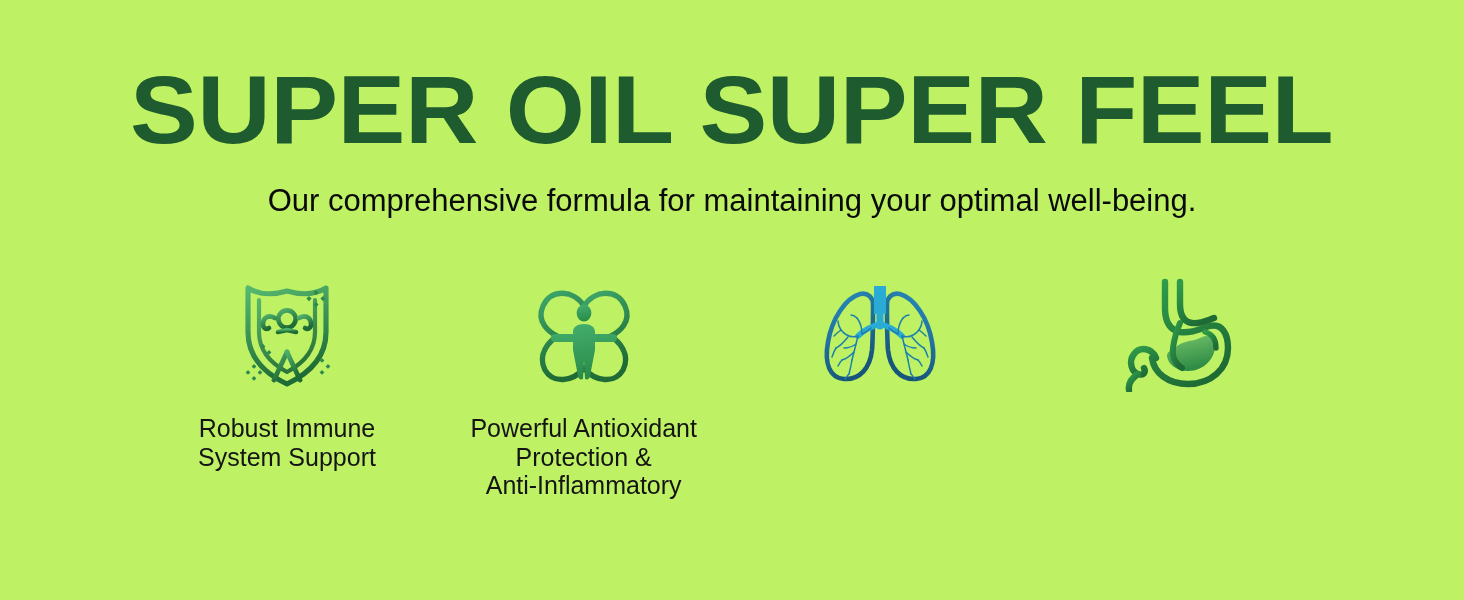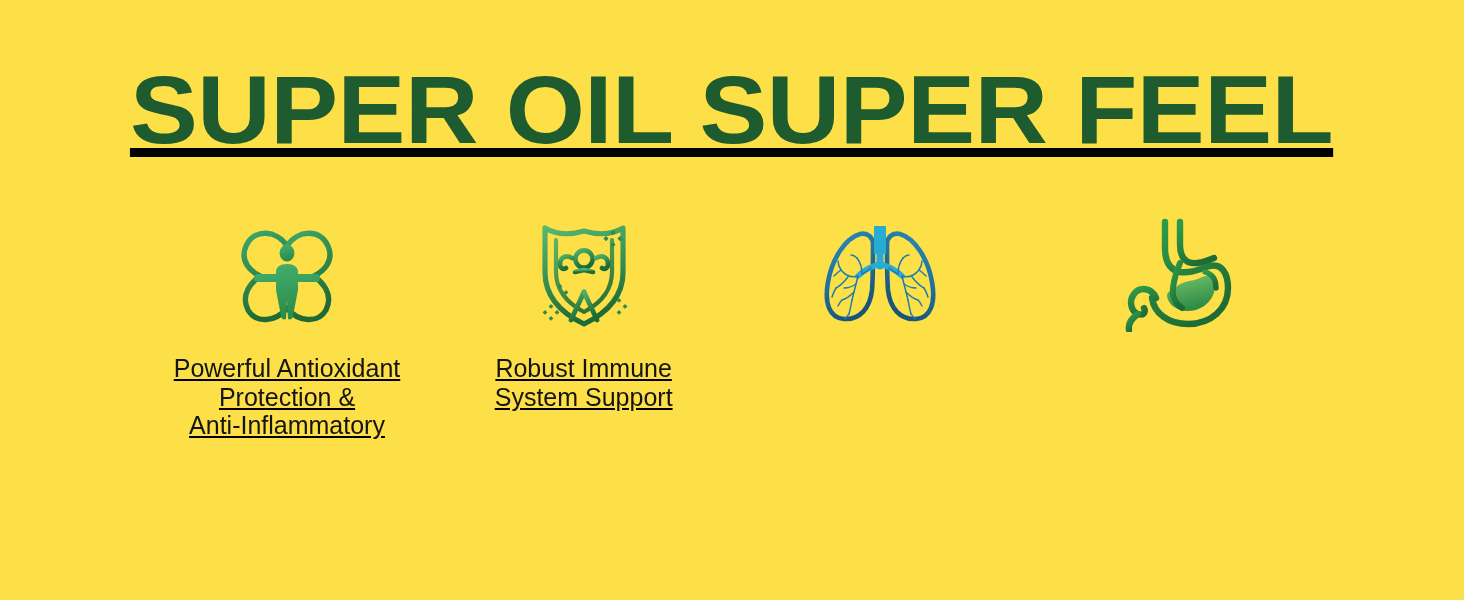--- a/index.html
+++ b/index.html
@@ -10,26 +10,25 @@
     width: 1464px;
     height: 600px;
     overflow: hidden;
     font-family: "Liberation Sans", sans-serif;
   }
 
   #banner {
     position: relative;
     width: 1464px;
     height: 600px;
-    background: #fde047;
+    background: #bef264;
     box-sizing: border-box;
     display: flex;
     flex-direction: column;
     align-items: center;
-    text-decoration: underline;
   }
 
   
   .headline {
     margin: 0;
     padding-top: 62px;
     font-family: "Liberation Sans Narrow", "Liberation Sans", sans-serif;
     font-size: 96px;
     line-height: 1.0;
     font-weight: 700;
@@ -86,56 +85,23 @@
     white-space: pre-line;
   }
 </style>
 </head>
 <body>
 
 <div id="banner">
 
   <h1 class="headline">SUPER OIL SUPER FEEL</h1>
 
+  <p class="subhead">Our comprehensive formula for maintaining your optimal well-being.</p>
 
   <div class="benefits">
-
-    <div class="benefit">
-      <div class="benefit-icon">
-        <svg width="118" height="118" viewBox="0 0 118 118" aria-hidden="true">
-          <defs>
-            <linearGradient id="gAnti" x1="0" y1="0" x2="0.3" y2="1">
-              <stop offset="0%" stop-color="#3EA76B"></stop>
-              <stop offset="100%" stop-color="#1E6B35"></stop>
-            </linearGradient>
-            <linearGradient id="gAntiBody" x1="0" y1="0" x2="0.2" y2="1">
-              <stop offset="0%" stop-color="#45B06F"></stop>
-              <stop offset="100%" stop-color="#2B8C4B"></stop>
-            </linearGradient>
-          </defs>
-
-          <path d="M59 32 C49 16 26 14 18 32 C11 48 24 58 32 62
-                   C24 68 12 80 20 96 C28 110 48 108 59 94" fill="none" stroke="url(#gAnti)" stroke-width="5.4" stroke-linecap="round" stroke-linejoin="round"></path>
-
-          <path d="M59 32 C69 16 92 14 100 32 C107 48 94 58 86 62
-                   C94 68 106 80 98 96 C90 110 70 108 59 94" fill="none" stroke="url(#gAnti)" stroke-width="5.4" stroke-linecap="round" stroke-linejoin="round"></path>
-
-          <ellipse cx="59" cy="39" rx="7.4" ry="8.6" fill="url(#gAntiBody)"></ellipse>
-          <path d="M59 50 C52 50 48 53 48 58 L48 60 L30 60
-                   C27 60 26 62 26 64 C26 66 27 68 30 68 L48 68
-                   L48 76 L53 102 C53 105 56 106 58 105 L59 86
-                   L60 105 C62 106 65 105 65 102 L70 76 L70 68
-                   L88 68 C91 68 92 66 92 64 C92 62 91 60 88 60
-                   L70 60 L70 58 C70 53 66 50 59 50 Z" fill="url(#gAntiBody)"></path>
-        </svg>
-      </div>
-      <div class="benefit-caption">Powerful Antioxidant
-Protection &amp;
-Anti-Inflammatory</div>
-    </div>
 
     <div class="benefit">
       <div class="benefit-icon">
         <svg width="118" height="118" viewBox="0 0 118 118" aria-hidden="true">
           <defs>
             <linearGradient id="gShield" x1="0" y1="0" x2="0.25" y2="1">
               <stop offset="0%" stop-color="#56B870"></stop>
               <stop offset="100%" stop-color="#1E6B35"></stop>
             </linearGradient>
             <linearGradient id="gShield2" x1="0" y1="0" x2="0.4" y2="1">
@@ -173,20 +139,54 @@
             <path d="M26 102 l2.4 2.4 -2.4 2.4 -2.4 -2.4 Z"></path>
             <path d="M20 96 l2.4 2.4 -2.4 2.4 -2.4 -2.4 Z"></path>
             <path d="M94 84 l2.4 2.4 -2.4 2.4 -2.4 -2.4 Z"></path>
             <path d="M100 90 l2.4 2.4 -2.4 2.4 -2.4 -2.4 Z"></path>
             <path d="M94 96 l2.4 2.4 -2.4 2.4 -2.4 -2.4 Z"></path>
           </g>
         </svg>
       </div>
       <div class="benefit-caption">Robust Immune
 System Support</div>
+    </div>
+
+    <div class="benefit">
+      <div class="benefit-icon">
+        <svg width="118" height="118" viewBox="0 0 118 118" aria-hidden="true">
+          <defs>
+            <linearGradient id="gAnti" x1="0" y1="0" x2="0.3" y2="1">
+              <stop offset="0%" stop-color="#3EA76B"></stop>
+              <stop offset="100%" stop-color="#1E6B35"></stop>
+            </linearGradient>
+            <linearGradient id="gAntiBody" x1="0" y1="0" x2="0.2" y2="1">
+              <stop offset="0%" stop-color="#45B06F"></stop>
+              <stop offset="100%" stop-color="#2B8C4B"></stop>
+            </linearGradient>
+          </defs>
+
+          <path d="M59 32 C49 16 26 14 18 32 C11 48 24 58 32 62
+                   C24 68 12 80 20 96 C28 110 48 108 59 94" fill="none" stroke="url(#gAnti)" stroke-width="5.4" stroke-linecap="round" stroke-linejoin="round"></path>
+
+          <path d="M59 32 C69 16 92 14 100 32 C107 48 94 58 86 62
+                   C94 68 106 80 98 96 C90 110 70 108 59 94" fill="none" stroke="url(#gAnti)" stroke-width="5.4" stroke-linecap="round" stroke-linejoin="round"></path>
+
+          <ellipse cx="59" cy="39" rx="7.4" ry="8.6" fill="url(#gAntiBody)"></ellipse>
+          <path d="M59 50 C52 50 48 53 48 58 L48 60 L30 60
+                   C27 60 26 62 26 64 C26 66 27 68 30 68 L48 68
+                   L48 76 L53 102 C53 105 56 106 58 105 L59 86
+                   L60 105 C62 106 65 105 65 102 L70 76 L70 68
+                   L88 68 C91 68 92 66 92 64 C92 62 91 60 88 60
+                   L70 60 L70 58 C70 53 66 50 59 50 Z" fill="url(#gAntiBody)"></path>
+        </svg>
+      </div>
+      <div class="benefit-caption">Powerful Antioxidant
+Protection &amp;
+Anti-Inflammatory</div>
     </div>
 
     <div class="benefit">
       <div class="benefit-icon">
         <svg width="140" height="118" viewBox="0 0 140 118" aria-hidden="true">
           <defs>
             <linearGradient id="gLungL" x1="0" y1="0" x2="0.4" y2="1">
               <stop offset="0%" stop-color="#2A8FBF"></stop>
               <stop offset="100%" stop-color="#17557A"></stop>
             </linearGradient>

